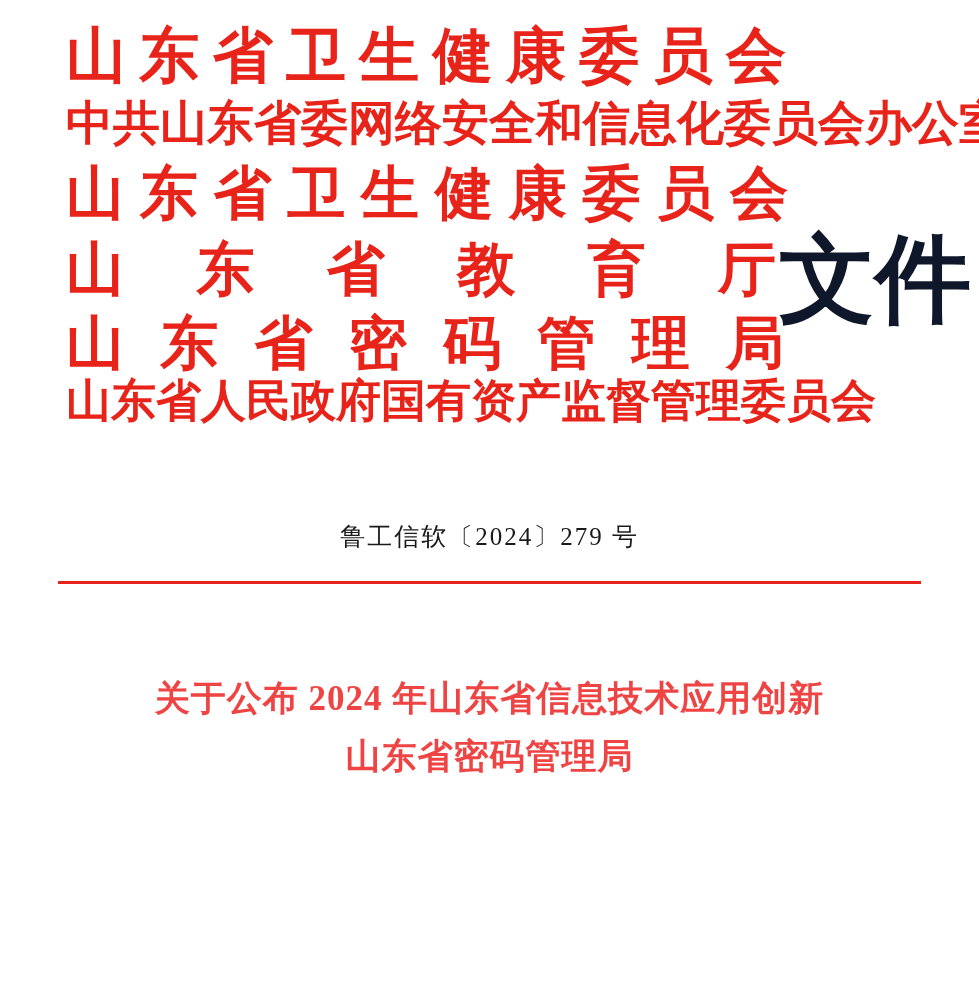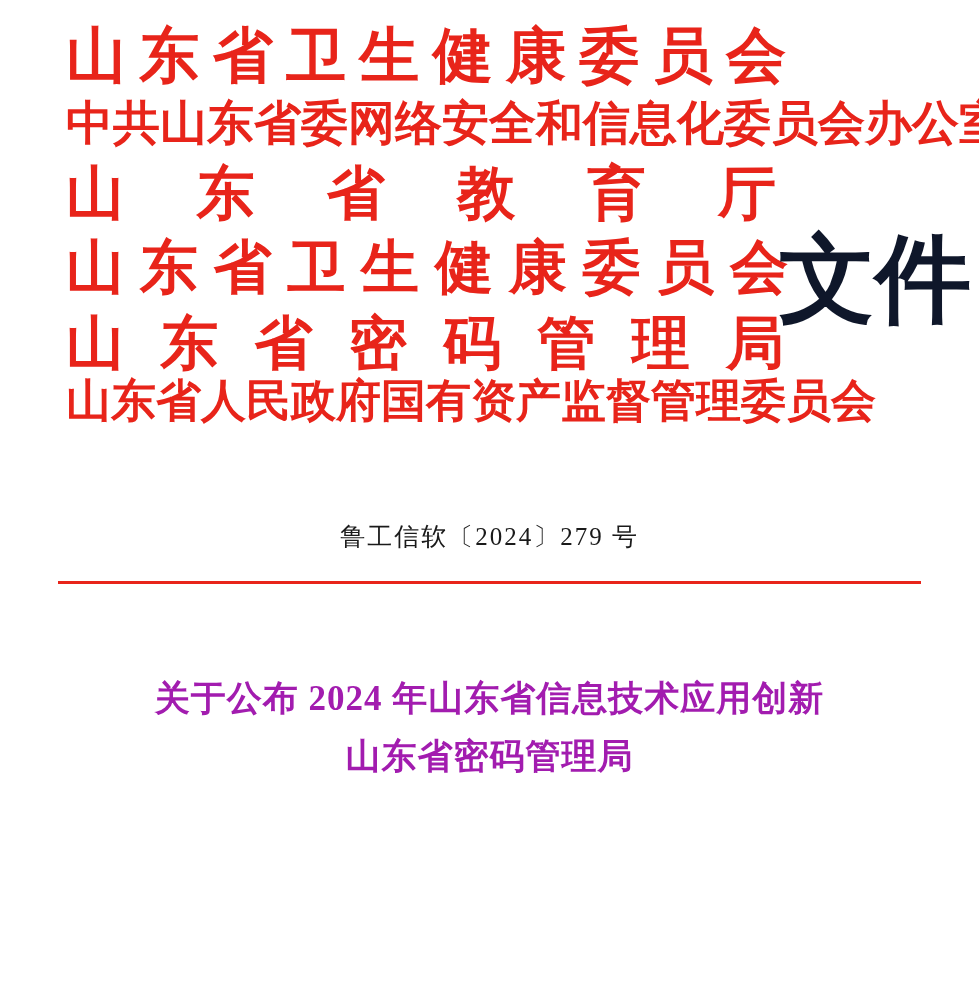--- a/index.html
+++ b/index.html
@@ -118,36 +118,36 @@
   .title-block {
     margin-top: 86px;
     text-align: center;
     padding: 0 70px;
   }
   .title-line {
     font-size: 35px;
     font-weight: bold;
     line-height: 1.65;
     letter-spacing: 1px;
-    color: #a21caf;
+    color: #ef4444;
     font-family: "Liberation Serif", "DejaVu Serif", serif;
   }
 </style>
 </head>
 <body>
 
 <div class="doc">
 
   <div class="letterhead">
 
     <div class="issuers">
       <div class="issuer-line issuer-0">山东省卫生健康委员会</div>
       <div class="issuer-line issuer-1">中共山东省委网络安全和信息化委员会办公室</div>
+      <div class="issuer-line issuer-3">山东省卫生健康委员会</div>
       <div class="issuer-line issuer-2">山东省教育厅</div>
-      <div class="issuer-line issuer-3">山东省卫生健康委员会</div>
       <div class="issuer-line issuer-5">山东省密码管理局</div>
       <div class="issuer-line issuer-4">山东省人民政府国有资产监督管理委员会</div>
     </div>
 
     <div class="doc-word">文件</div>
 
   </div>
 
   <div class="doc-number-wrap">
     <span class="doc-number">鲁工信软〔2024〕279 号</span>

